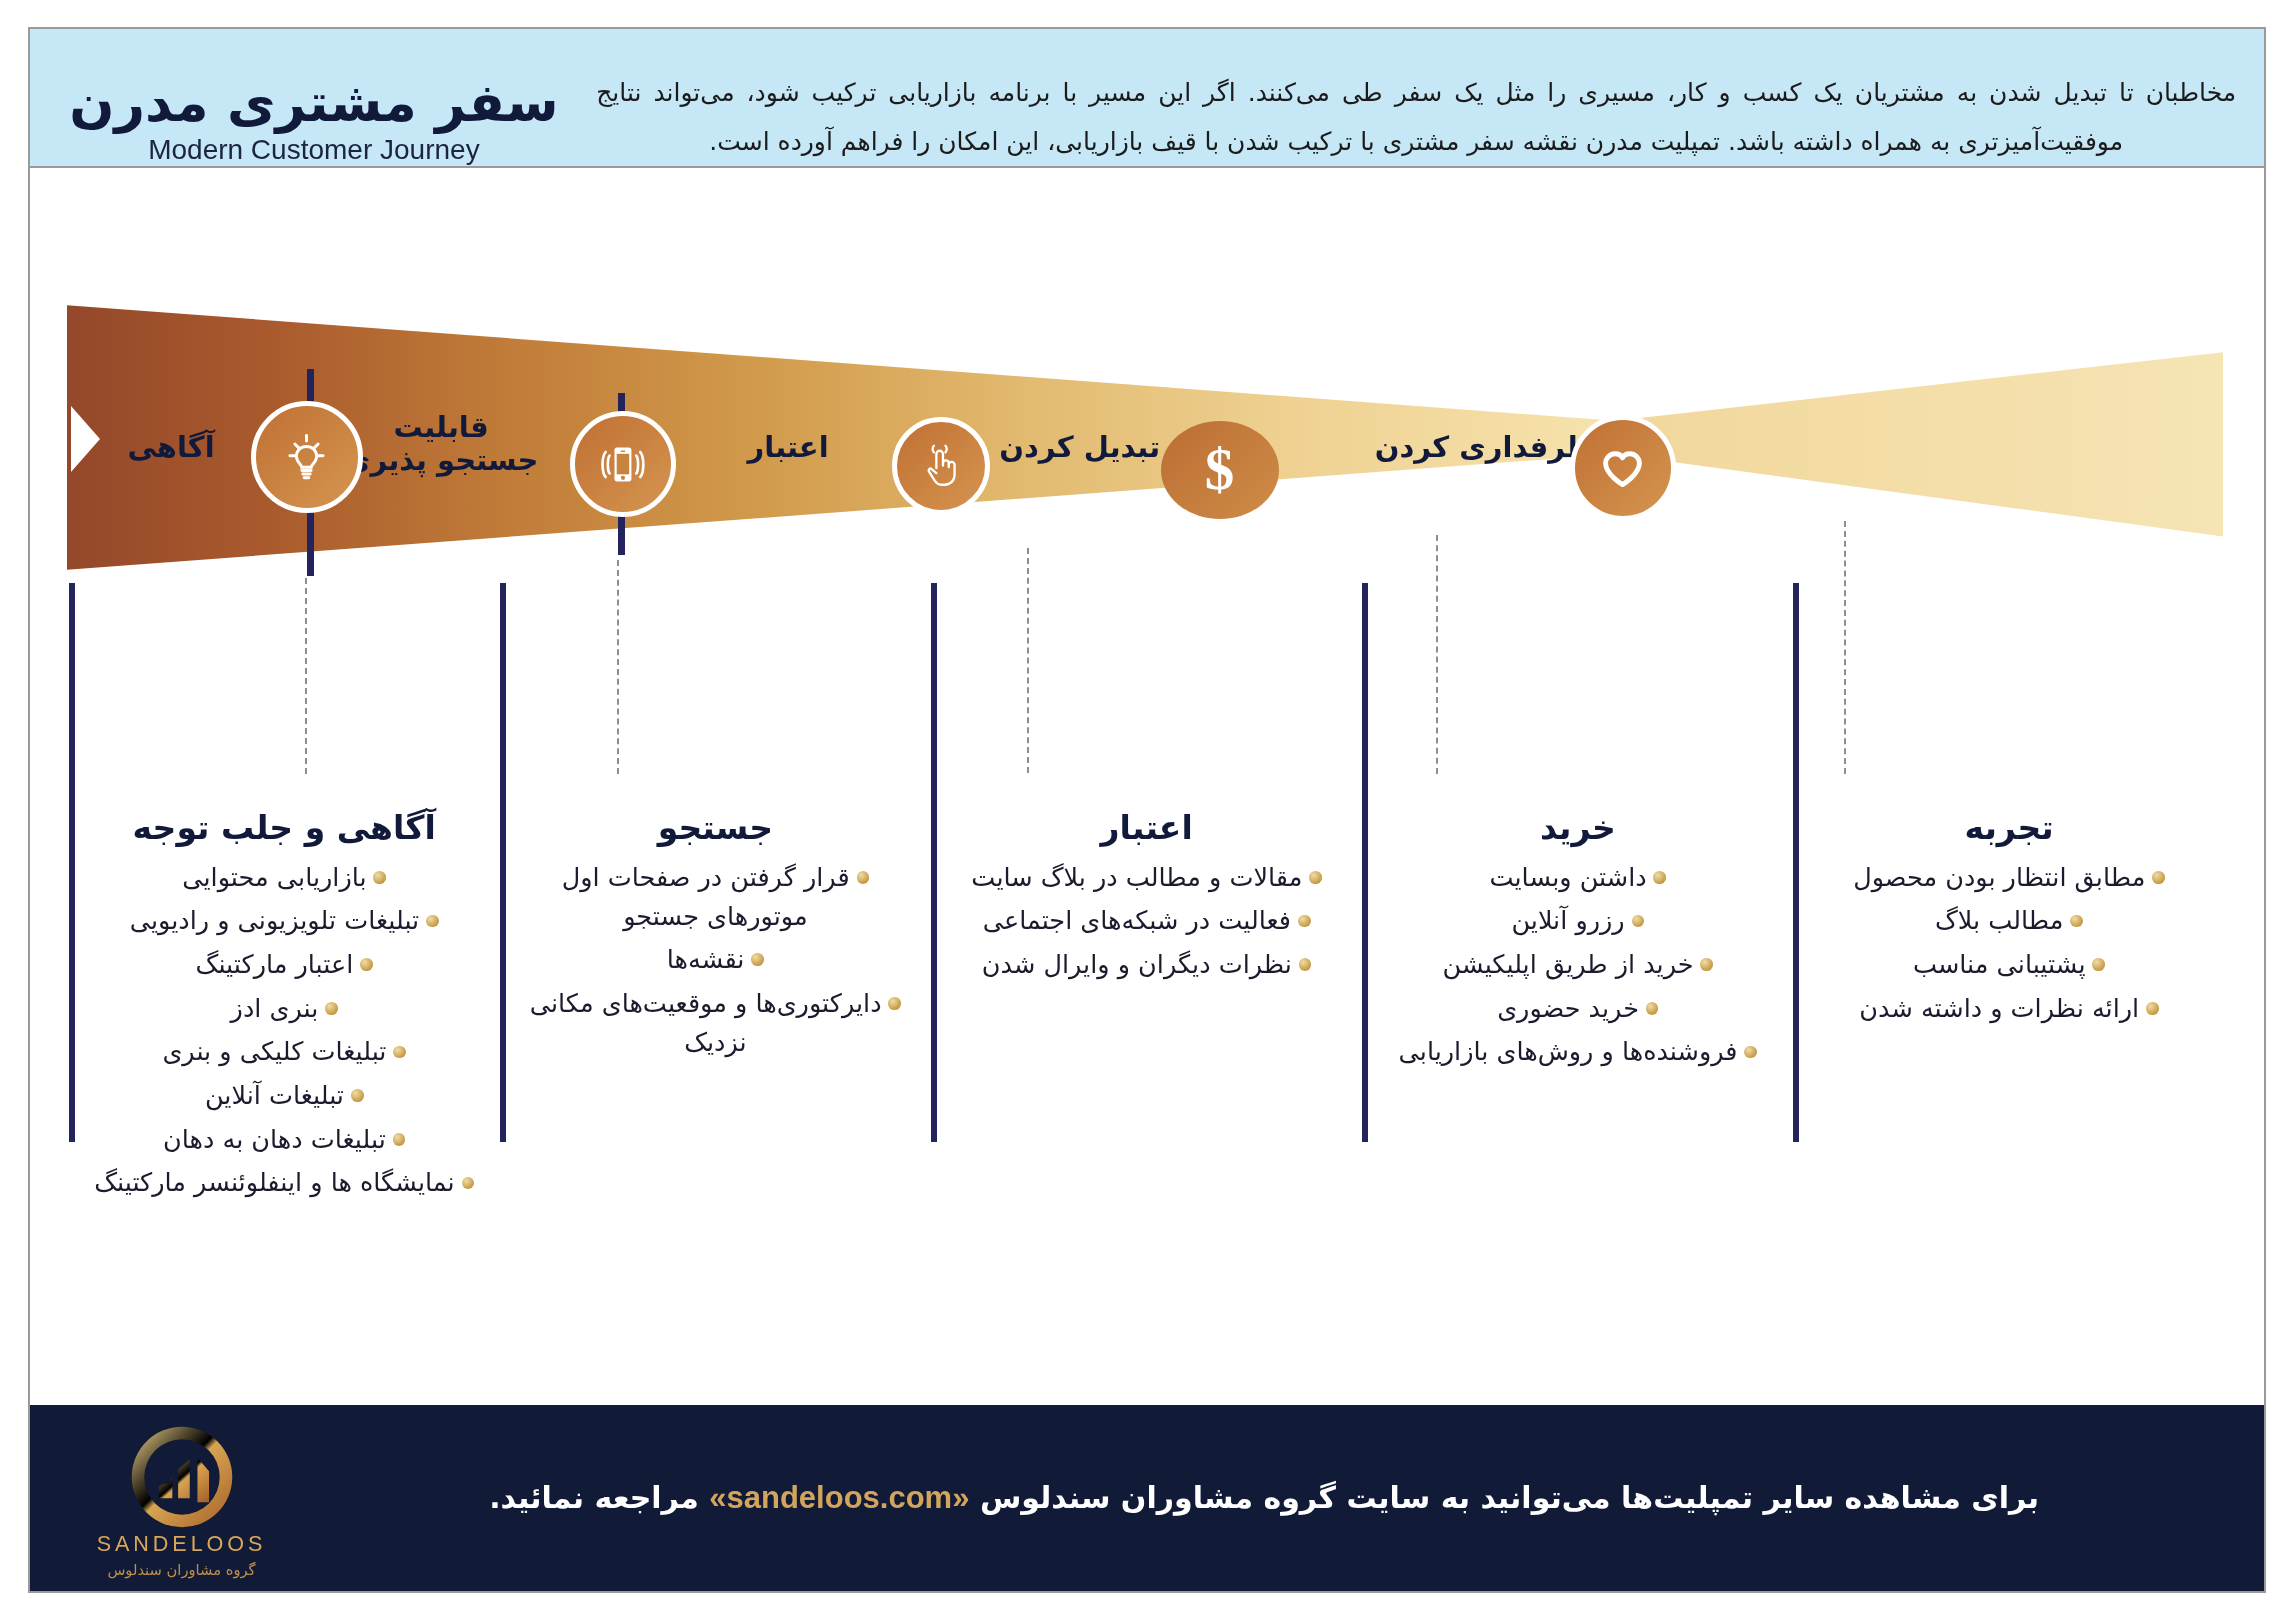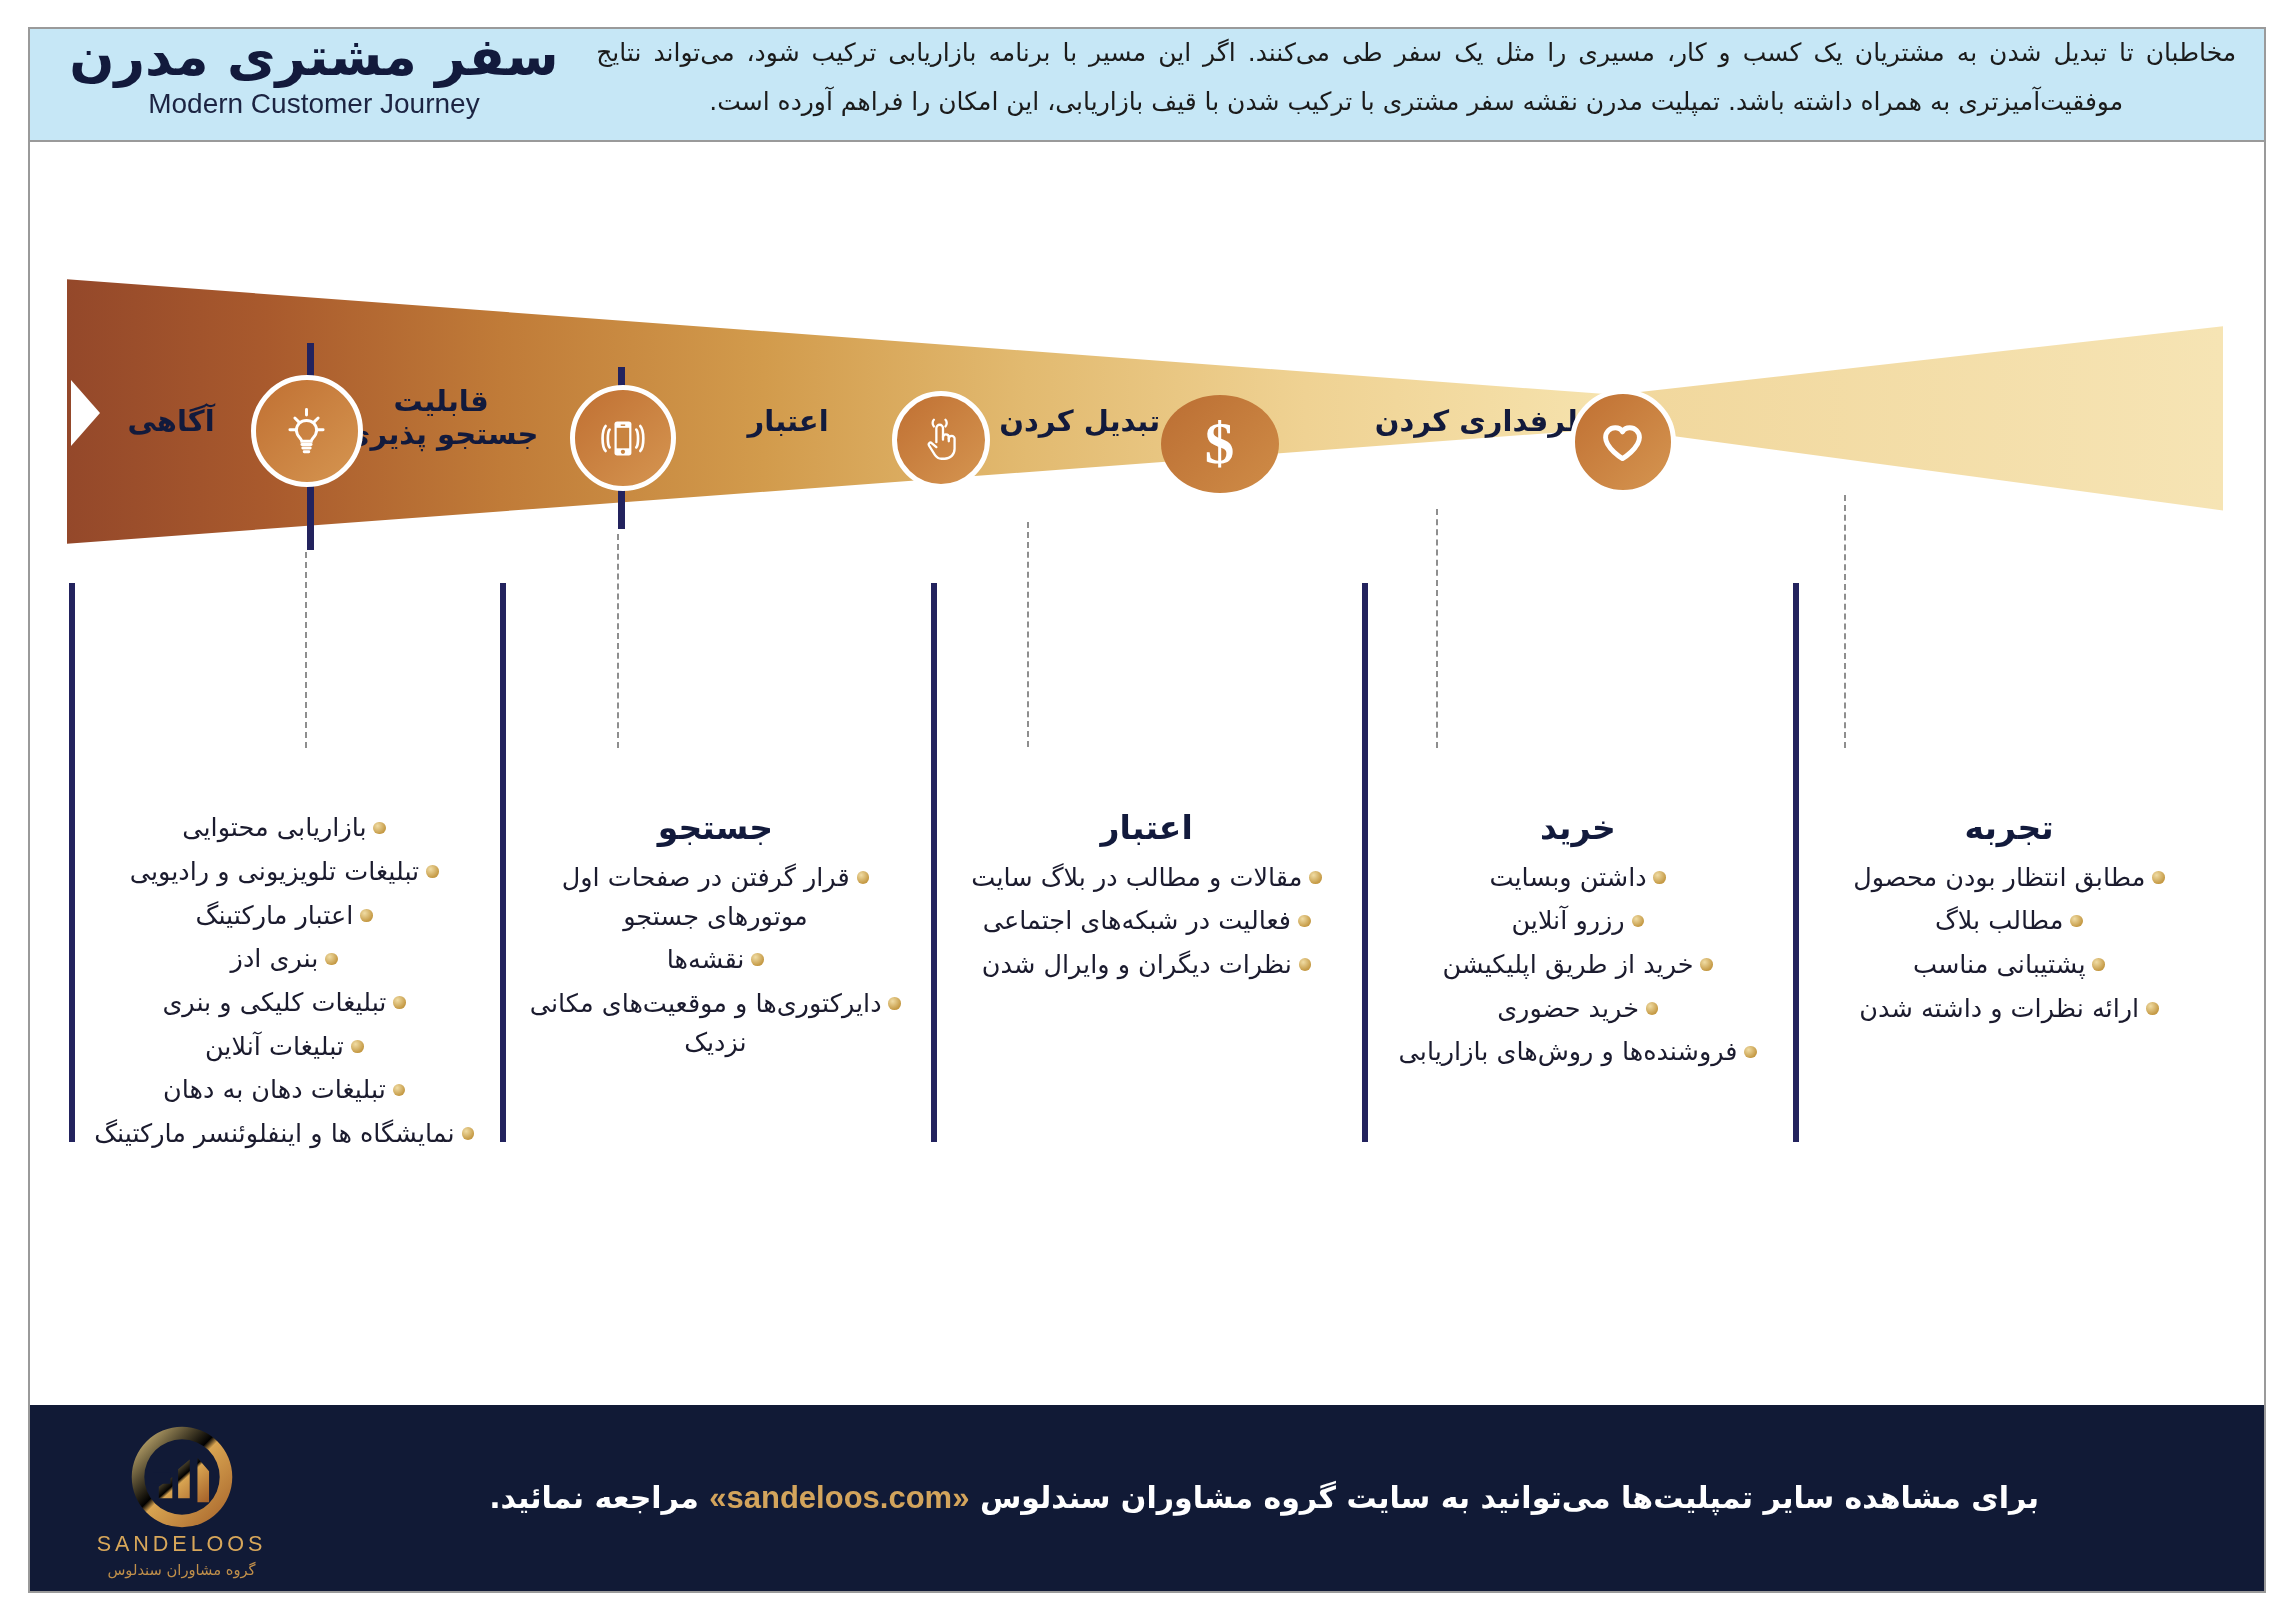--- a/index.html
+++ b/index.html
@@ -21,25 +21,25 @@
     width:2238px;height:1566px;
     border:2px solid #9a9a9a;
     box-sizing:border-box;
     background:#fff;
     overflow:hidden;
   }
 
   
   .header{
     position:relative;
-    height:113px;
+    height:139px;
     background:#c6e7f6;
     display:flex;
     flex-direction:row-reverse;
-    align-items:flex-start;
+    align-items:flex-end;
     box-sizing:border-box;
     border-bottom:2px solid #9a9a9a;
   }
   .title-block{
     width:549px;
     text-align:center;
     padding-left:19.6px;
     box-sizing:border-box;
     flex:0 0 549px;
   }
@@ -344,20 +344,21 @@
       <div class="dropline" style="right:1643px;top:392px;height:214px;"></div>
       <div class="dropline" style="right:1233px;top:380px;height:225px;"></div>
       <div class="dropline" style="right:824px;top:367px;height:239px;"></div>
       <div class="dropline" style="right:416px;top:353px;height:253px;"></div>
     </div>
 
     <div class="columns">
 
       <div class="col">
         <div class="col-divider"></div>
+        <div class="col-head">آگاهی و جلب توجه</div>
         <ul class="col-list">
           <li><span class="bullet"></span><span>بازاریابی محتوایی</span></li>
           <li><span class="bullet"></span><span>تبلیغات تلویزیونی و رادیویی</span></li>
           <li><span class="bullet"></span><span>اعتبار مارکتینگ</span></li>
           <li><span class="bullet"></span><span>بنری ادز</span></li>
           <li><span class="bullet"></span><span>تبلیغات کلیکی و بنری</span></li>
           <li><span class="bullet"></span><span>تبلیغات آنلاین</span></li>
           <li><span class="bullet"></span><span>تبلیغات دهان به دهان</span></li>
           <li><span class="bullet"></span><span>نمایشگاه ها و اینفلوئنسر مارکتینگ</span></li>
         </ul>

